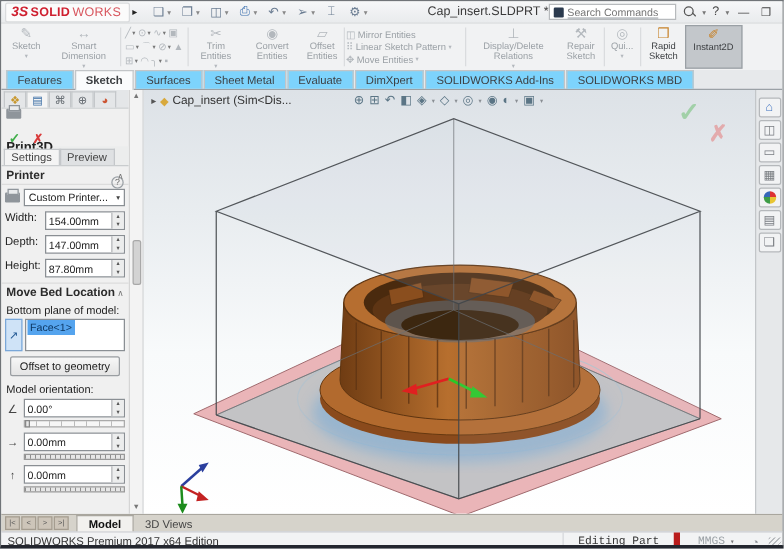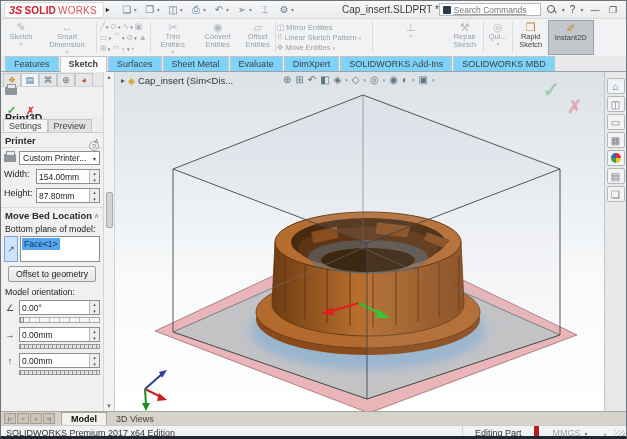--- a/index.html
+++ b/index.html
@@ -151,21 +151,21 @@
   .modeltabs { height:14px; background:#d6d3cb; border-top:1px solid #a9a69e; display:flex; align-items:flex-end; padding-left:3px; }
   .nav { display:flex; gap:1px; margin:0 6px 1px 0; }
   .nav span { width:12px; height:11px; background:#cdc5b9; border:1px solid #a59d90; font-size:6px;
               color:#555; text-align:center; line-height:10px; }
   .btab { font-size:9px; padding:1px 9px; color:#444; }
   .btab.active { background:#f2f1ee; border:1px solid #a9a69e; border-bottom:none; font-weight:bold; color:#111; }
 
   
   .statusbar { height:15px; background:#f2f3f4; border-top:1px solid #c9ccd0; display:flex; align-items:center; }
   .sb-left { padding-left:5px; font-size:9px; color:#333; }
-  .sb-right { margin-left:auto; display:flex; align-items:flex-end; height:100%; }
+  .sb-right { margin-left:auto; display:flex; align-items:flex-end; height:100%;font-family:Liberation Mono, monospace; }
   .sb-mode { font-size:9px; color:#333; padding:0 12px; border-left:1px solid #d5d8da; height:100%; display:flex; align-items:center;}
   .sb-units { font-size:9px; color:#9aa0a5; padding:0 6px 0 14px; border-left:5px solid #b91c1c; height:100%;
               display:flex; align-items:center; gap:4px; }
   .sb-ico { color:#8a8f94; font-size:9px; padding:0 8px; }
   .grip { width:10px; height:10px; margin-right:1px;
           background:repeating-linear-gradient(135deg,#b9bcbf 0 1px,transparent 1px 3px); }
 </style>
 </head>
 <body>
 
@@ -319,20 +319,21 @@
       </div>
       <div class="srow">
         <span class="g">✥</span>
         <span class="t">Move Entities</span>
         <span class="dd">▾</span>
       </div>
     </div>
     <div class="rsep"></div>
     <div class="rbtn" style="width:74px">
       <span class="ric">⊥</span>
+      <span class="rlb">Display/Delete Relations</span>
       <span class="dd">▾</span>
     </div>
     <div class="rbtn" style="width:34px">
       <span class="ric">⚒</span>
       <span class="rlb">Repair Sketch</span>
     </div>
     <div class="rsep"></div>
     <div class="rbtn" style="width:26px">
       <span class="ric">◎</span>
       <span class="rlb">Qui...</span>
@@ -393,20 +394,30 @@
         <span class="prt-ico"></span>
         <span class="combo">
           <span>Custom Printer...</span>
           <span class="dd">▾</span>
         </span>
       </div>
       <div class="frow">
         <span class="lb">Width:</span>
         <span class="numbox">
           <span class="val">154.00mm</span>
+          <span class="spin">
+              <span>▴</span>
+              <span>▾</span>
+            </span>
+        </span>
+      </div>
+      <div class="frow">
+        <span class="lb">Depth:</span>
+        <span class="numbox">
+          <span class="val">147.00mm</span>
           <span class="spin">
               <span>▴</span>
               <span>▾</span>
             </span>
         </span>
       </div>
       <div class="frow" style="border-bottom:1px solid #dcdcdc; padding-bottom:4px;">
         <span class="lb">Height:</span>
         <span class="numbox">
           <span class="val">87.80mm</span>

